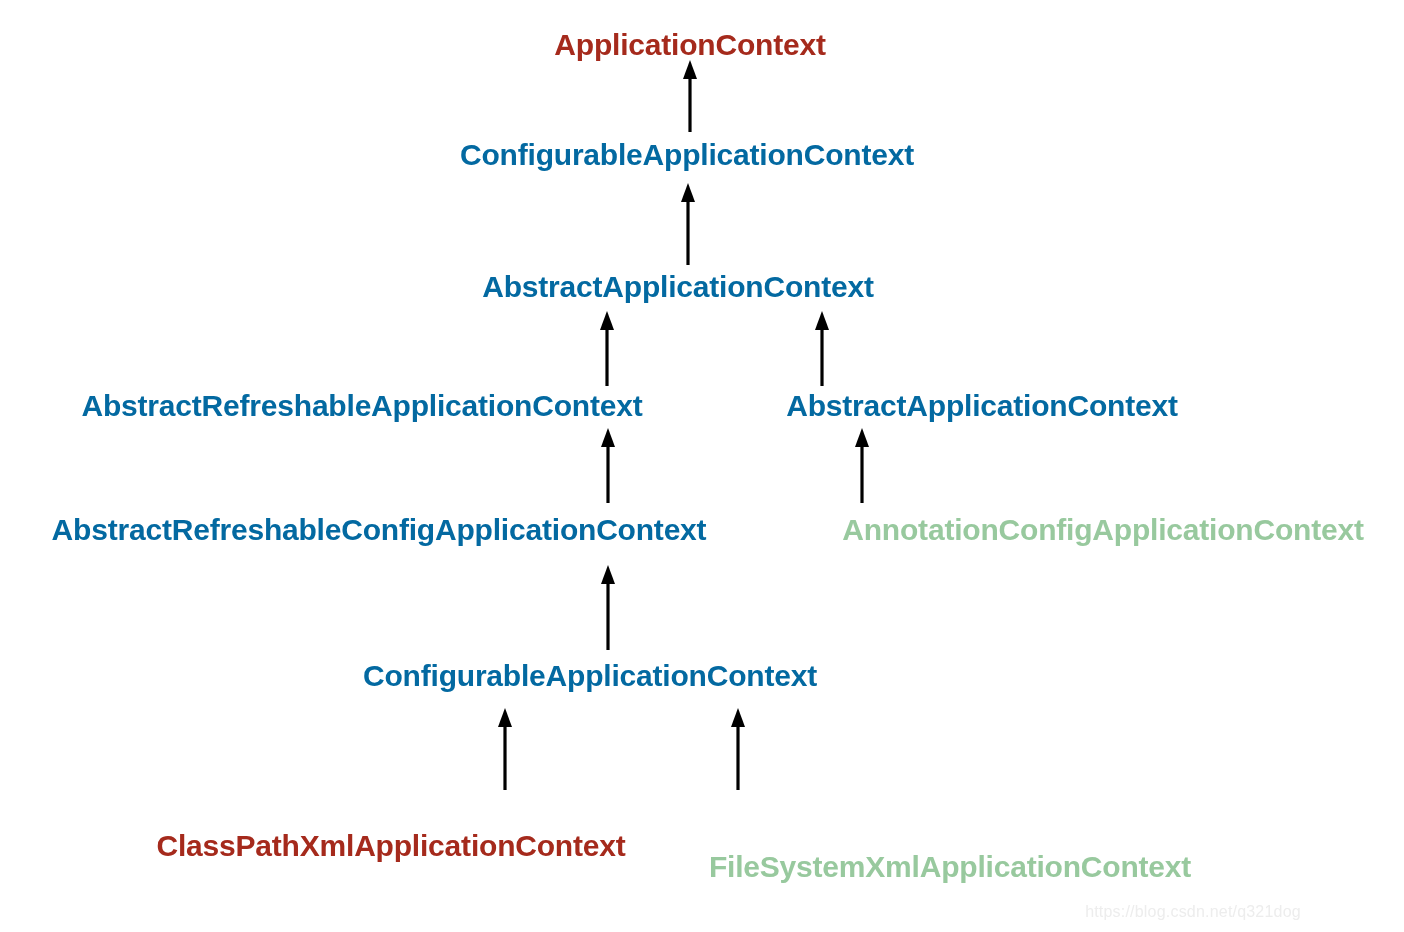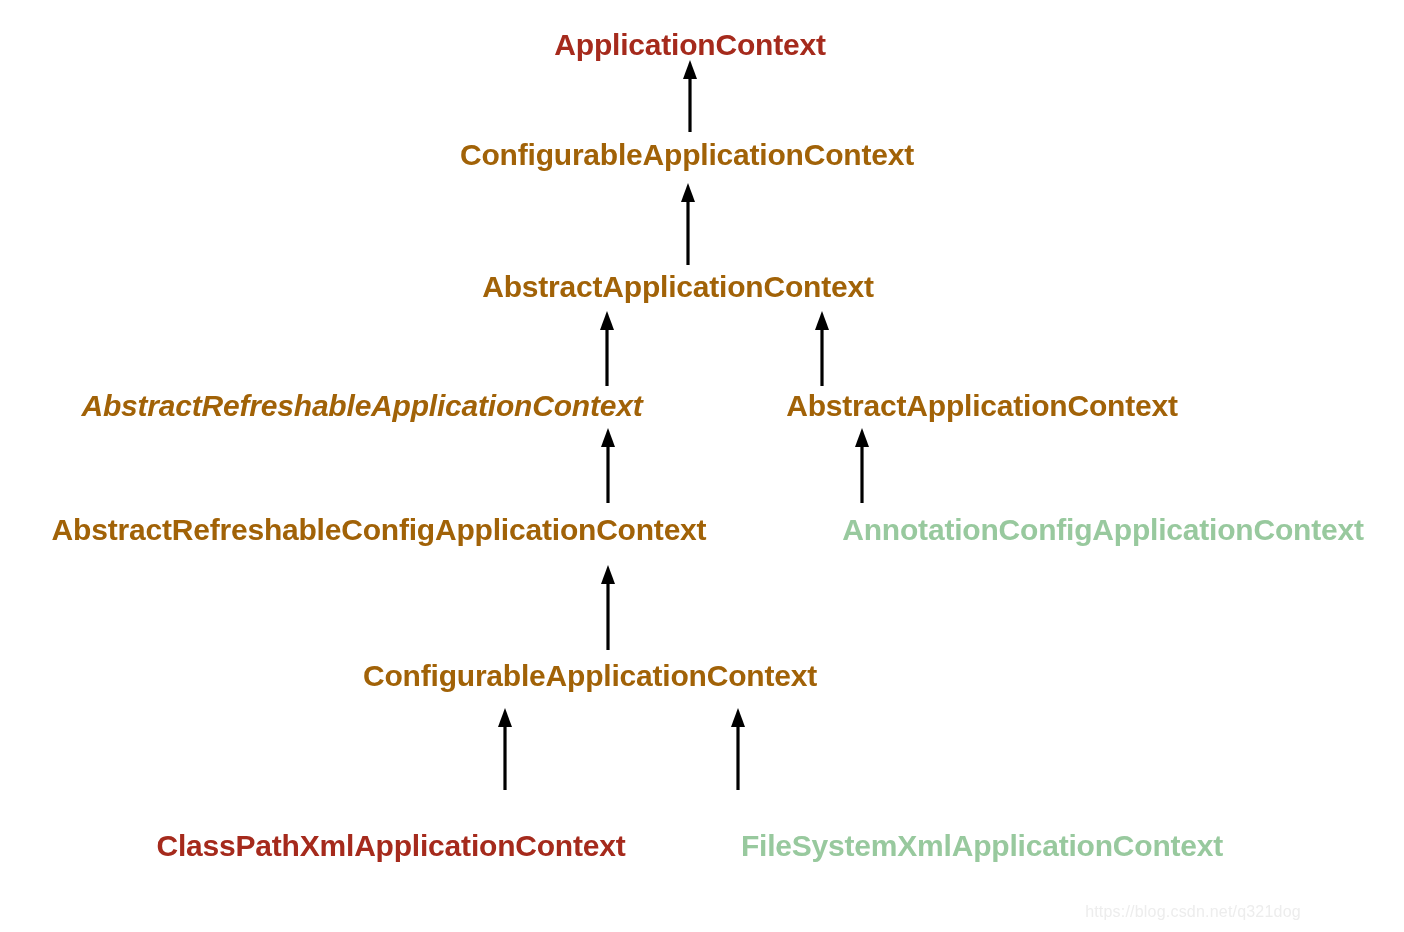--- a/index.html
+++ b/index.html
@@ -21,21 +21,21 @@
     white-space: nowrap;
     font-weight: bold;
     font-size: 30px;
     line-height: 1;
     letter-spacing: -0.2px;
     transform: translate(-50%, -50%);
     color: #000000;
   }
   .node.red   { color: #A52A1C; }
   .node.green { color: #98C99E; }
-  .node.black { color: #a16207; }
+  .node.black { color: #0369a1; }
 
   svg.edges {
     position: absolute;
     left: 0;
     top: 0;
     width: 1404px;
     height: 932px;
     pointer-events: none;
   }
   .watermark {
@@ -90,24 +90,24 @@
           <line x1="738" y1="790" x2="738" y2="724" stroke="#000000" stroke-width="3.2"></line>
           <polygon points="738,708 731,727 745,727" fill="#000000"></polygon>
         </g>
       </g>
   </svg>
 
   <div id="node-layer">
       <div class="node red" style="left: 690px; top: 45px;">ApplicationContext</div>
       <div class="node black" style="left: 687px; top: 155px;">ConfigurableApplicationContext</div>
       <div class="node black" style="left: 678px; top: 287px;">AbstractApplicationContext</div>
-      <div class="node black" style="left: 362px; top: 406px; font-style: italic;">AbstractRefreshableApplicationContext</div>
+      <div class="node black" style="left: 362px; top: 406px;">AbstractRefreshableApplicationContext</div>
       <div class="node black" style="left: 982px; top: 406px;">AbstractApplicationContext</div>
       <div class="node black" style="left: 379px; top: 530px;">AbstractRefreshableConfigApplicationContext</div>
       <div class="node green" style="left: 1103px; top: 530px;">AnnotationConfigApplicationContext</div>
       <div class="node black" style="left: 590px; top: 676px;">ConfigurableApplicationContext</div>
       <div class="node red" style="left: 355px; top: 846px; margin-left: 36px;">ClassPathXmlApplicationContext</div>
-      <div class="node green" style="left: 950px; top: 846px; margin-left: 32px;">FileSystemXmlApplicationContext</div>
+      <div class="node green" style="left: 950px; top: 867px;">FileSystemXmlApplicationContext</div>
     </div>
 
   <div class="watermark" style="left: 1193px; top: 912px; transform: translate(-50%, -50%);">https://blog.csdn.net/q321dog</div>
 
 </div>
 
 </body></html>

